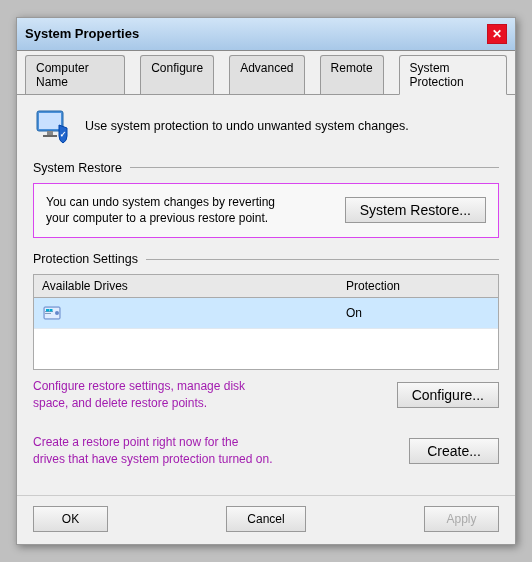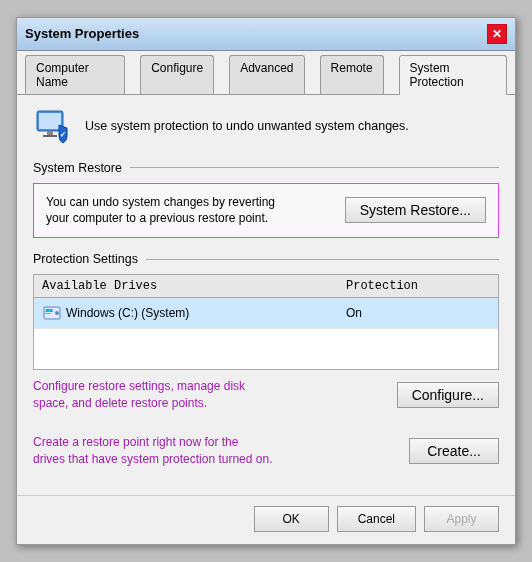--- a/index.html
+++ b/index.html
@@ -144,21 +144,20 @@
       display: flex;
       background: #e8e8e8;
       border-bottom: 1px solid #aaa;
     }
     .table-header-cell {
       padding: 4px 8px;
       font-size: 12px;
       font-weight: normal;
       color: #000;
       flex: 1;
-      font-family: Liberation Mono, monospace;
     }
     .table-header-cell:first-child {
       flex: 2;
     }
     .table-row {
       display: flex;
       background: #cce8ff;
       border-bottom: 1px solid #e0e8f0;
     }
     .table-row:last-child {
@@ -187,21 +186,21 @@
       padding: 6px 0;
     }
     .row-actions-text {
       font-size: 12px;
       color: #a21caf;
       max-width: 240px;
       line-height: 1.4;
     }
     .footer {
       display: flex;
-      justify-content: flex-end;
+      justify-content: space-between;
       gap: 8px;
       padding: 10px 16px 12px;
       border-top: 1px solid #ccc;
     }
     .footer-btn {
       padding: 5px 20px;
       border: 1px solid #999;
       background: linear-gradient(to bottom, #f8f8f8, #e0e0e0);
       cursor: pointer;
       font-size: 12px;
@@ -280,21 +279,20 @@
 
             <rect x="2" y="4" width="16" height="12" rx="1" fill="#c8d8f0" stroke="#6688cc" stroke-width="1"></rect>
             <rect x="3" y="5" width="14" height="10" fill="#e0ecff"></rect>
             <circle cx="15" cy="10" r="2" fill="#6688cc"></circle>
             <rect x="3" y="8" width="8" height="1" fill="#8899bb"></rect>
             <rect x="3" y="10" width="6" height="1" fill="#8899bb"></rect>
 
             <rect x="4" y="6" width="3" height="2.5" fill="#00aad4"></rect>
             <rect x="7.5" y="6" width="3" height="2.5" fill="#00aad4"></rect>
           </svg>
-          <span>Windows (C:) (System)</span>
         </div>
         <div class="table-cell">On</div>
       </div>
       <div class="table-empty"></div>
     </div>
 
     <div class="row-actions">
       <div class="row-actions-text">Configure restore settings, manage disk space, and delete restore points.</div>
       <button class="btn">Configure...</button>
     </div>

